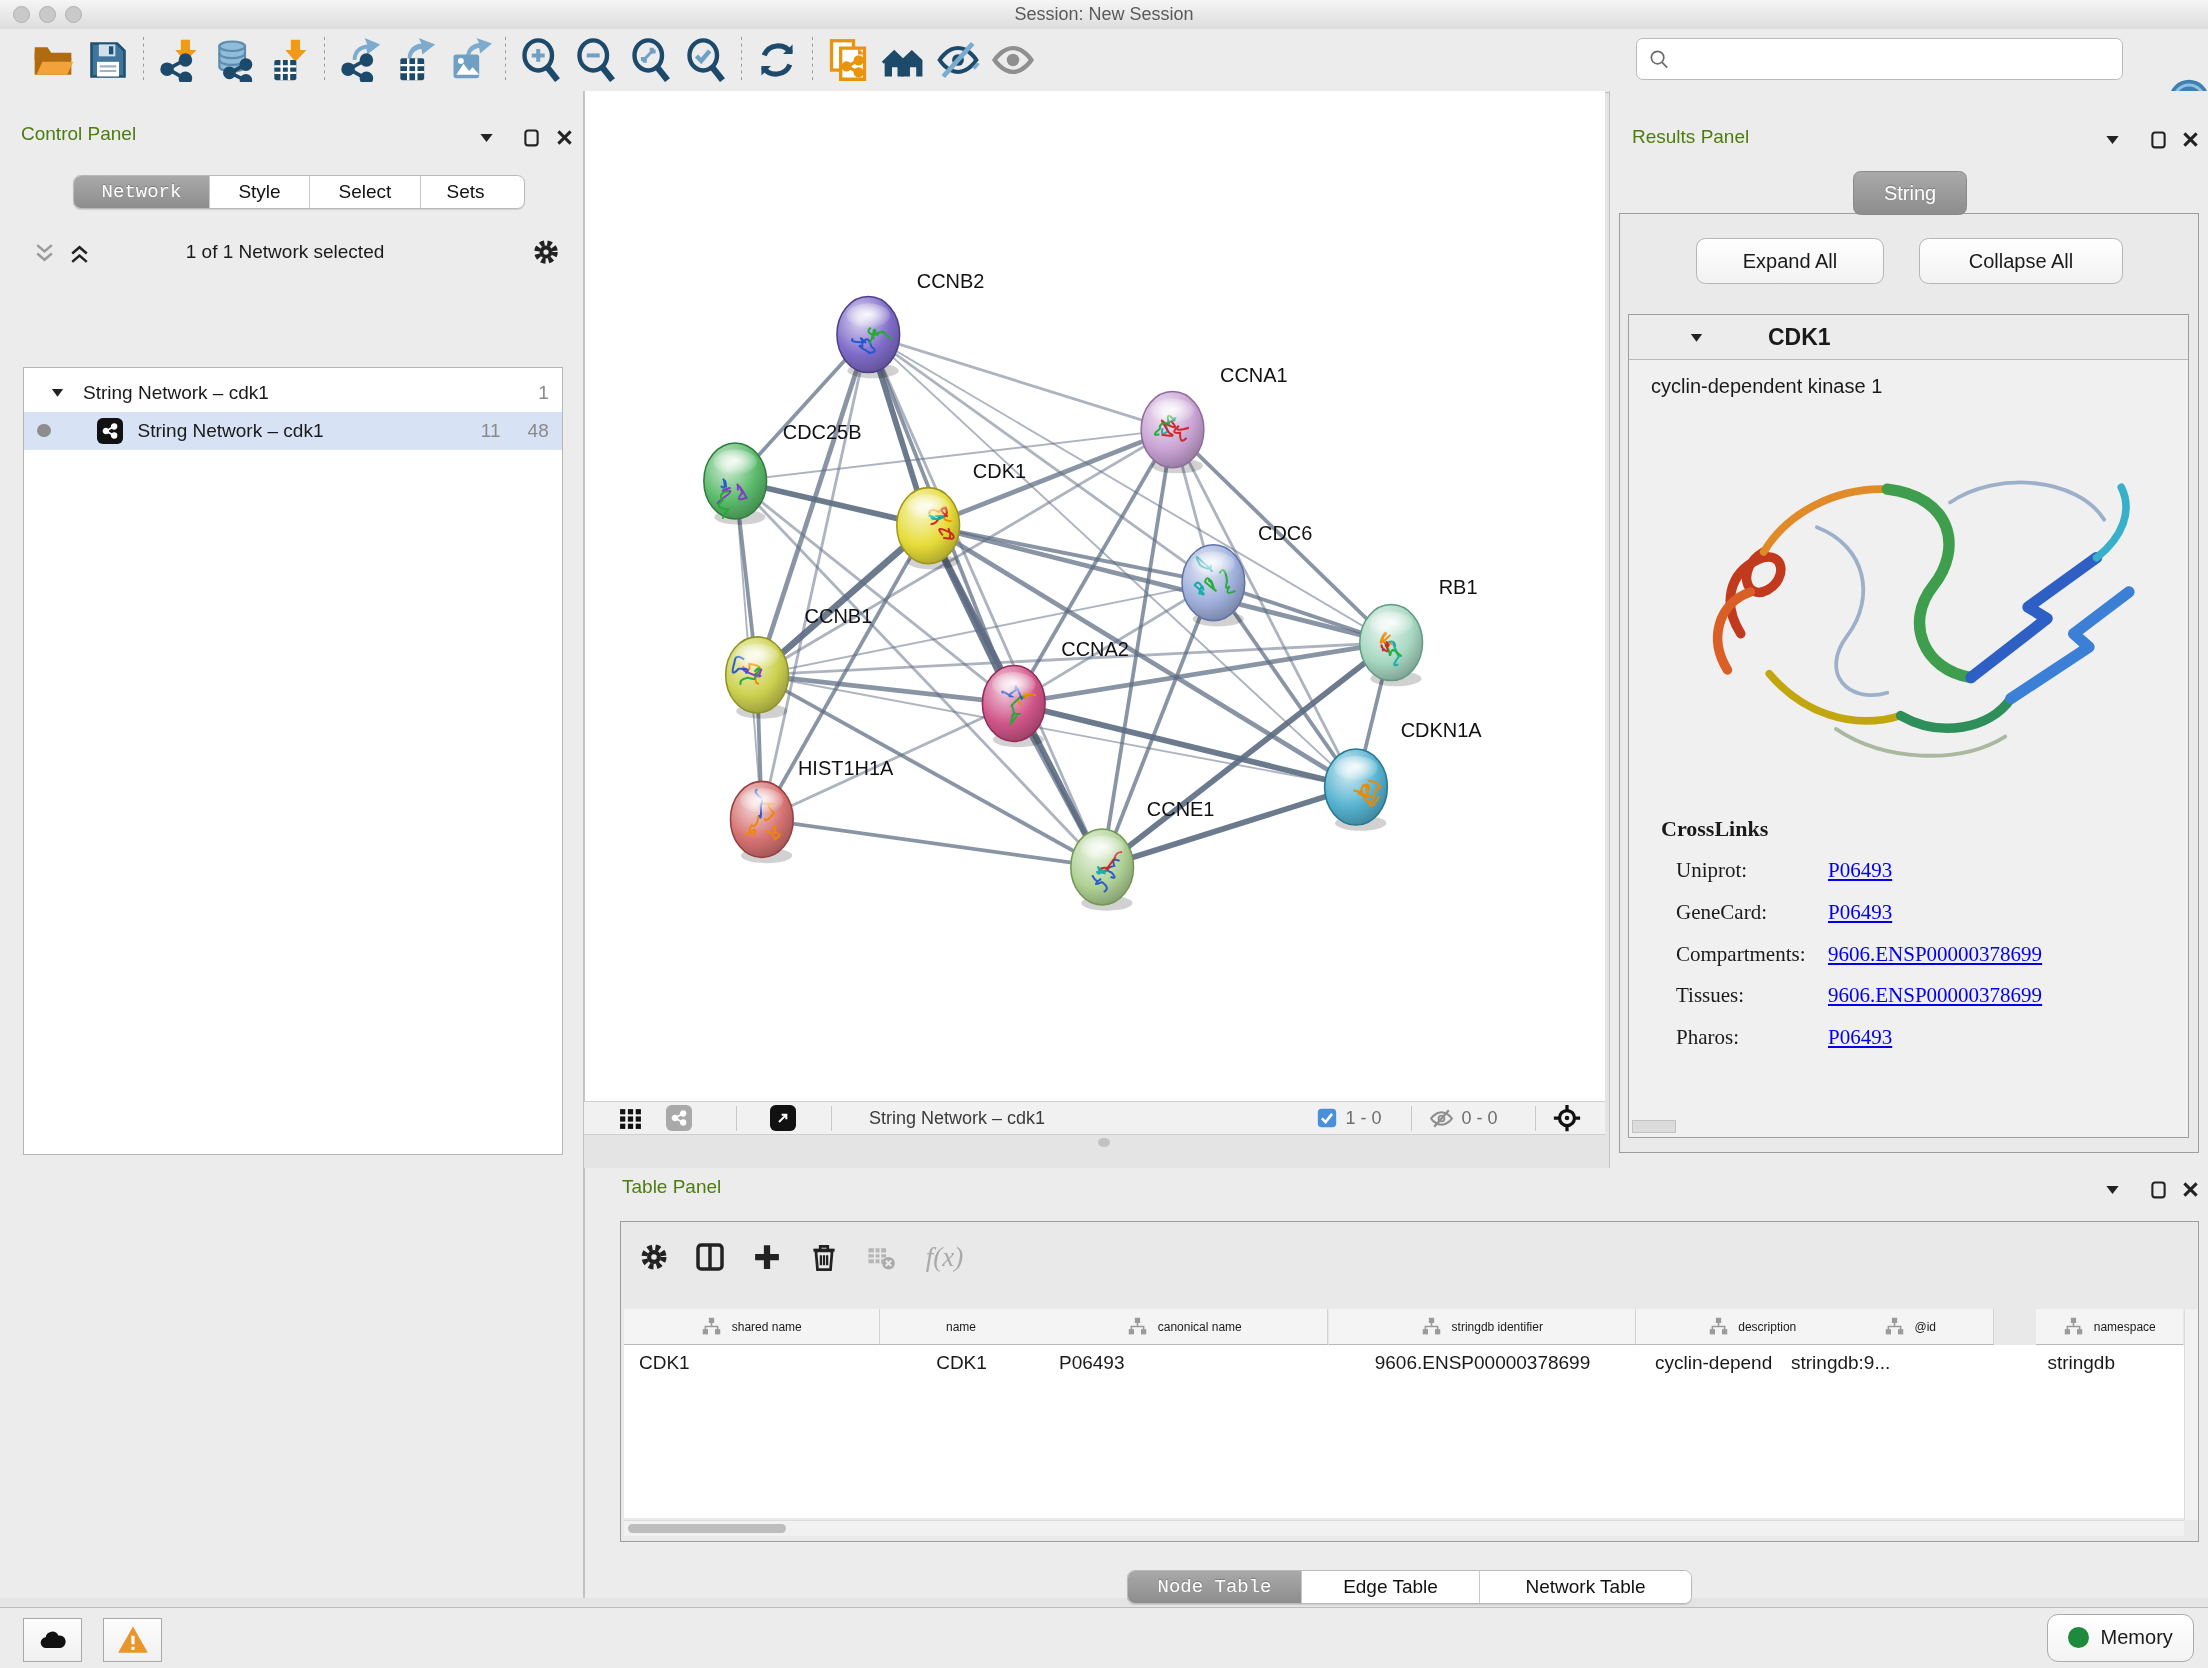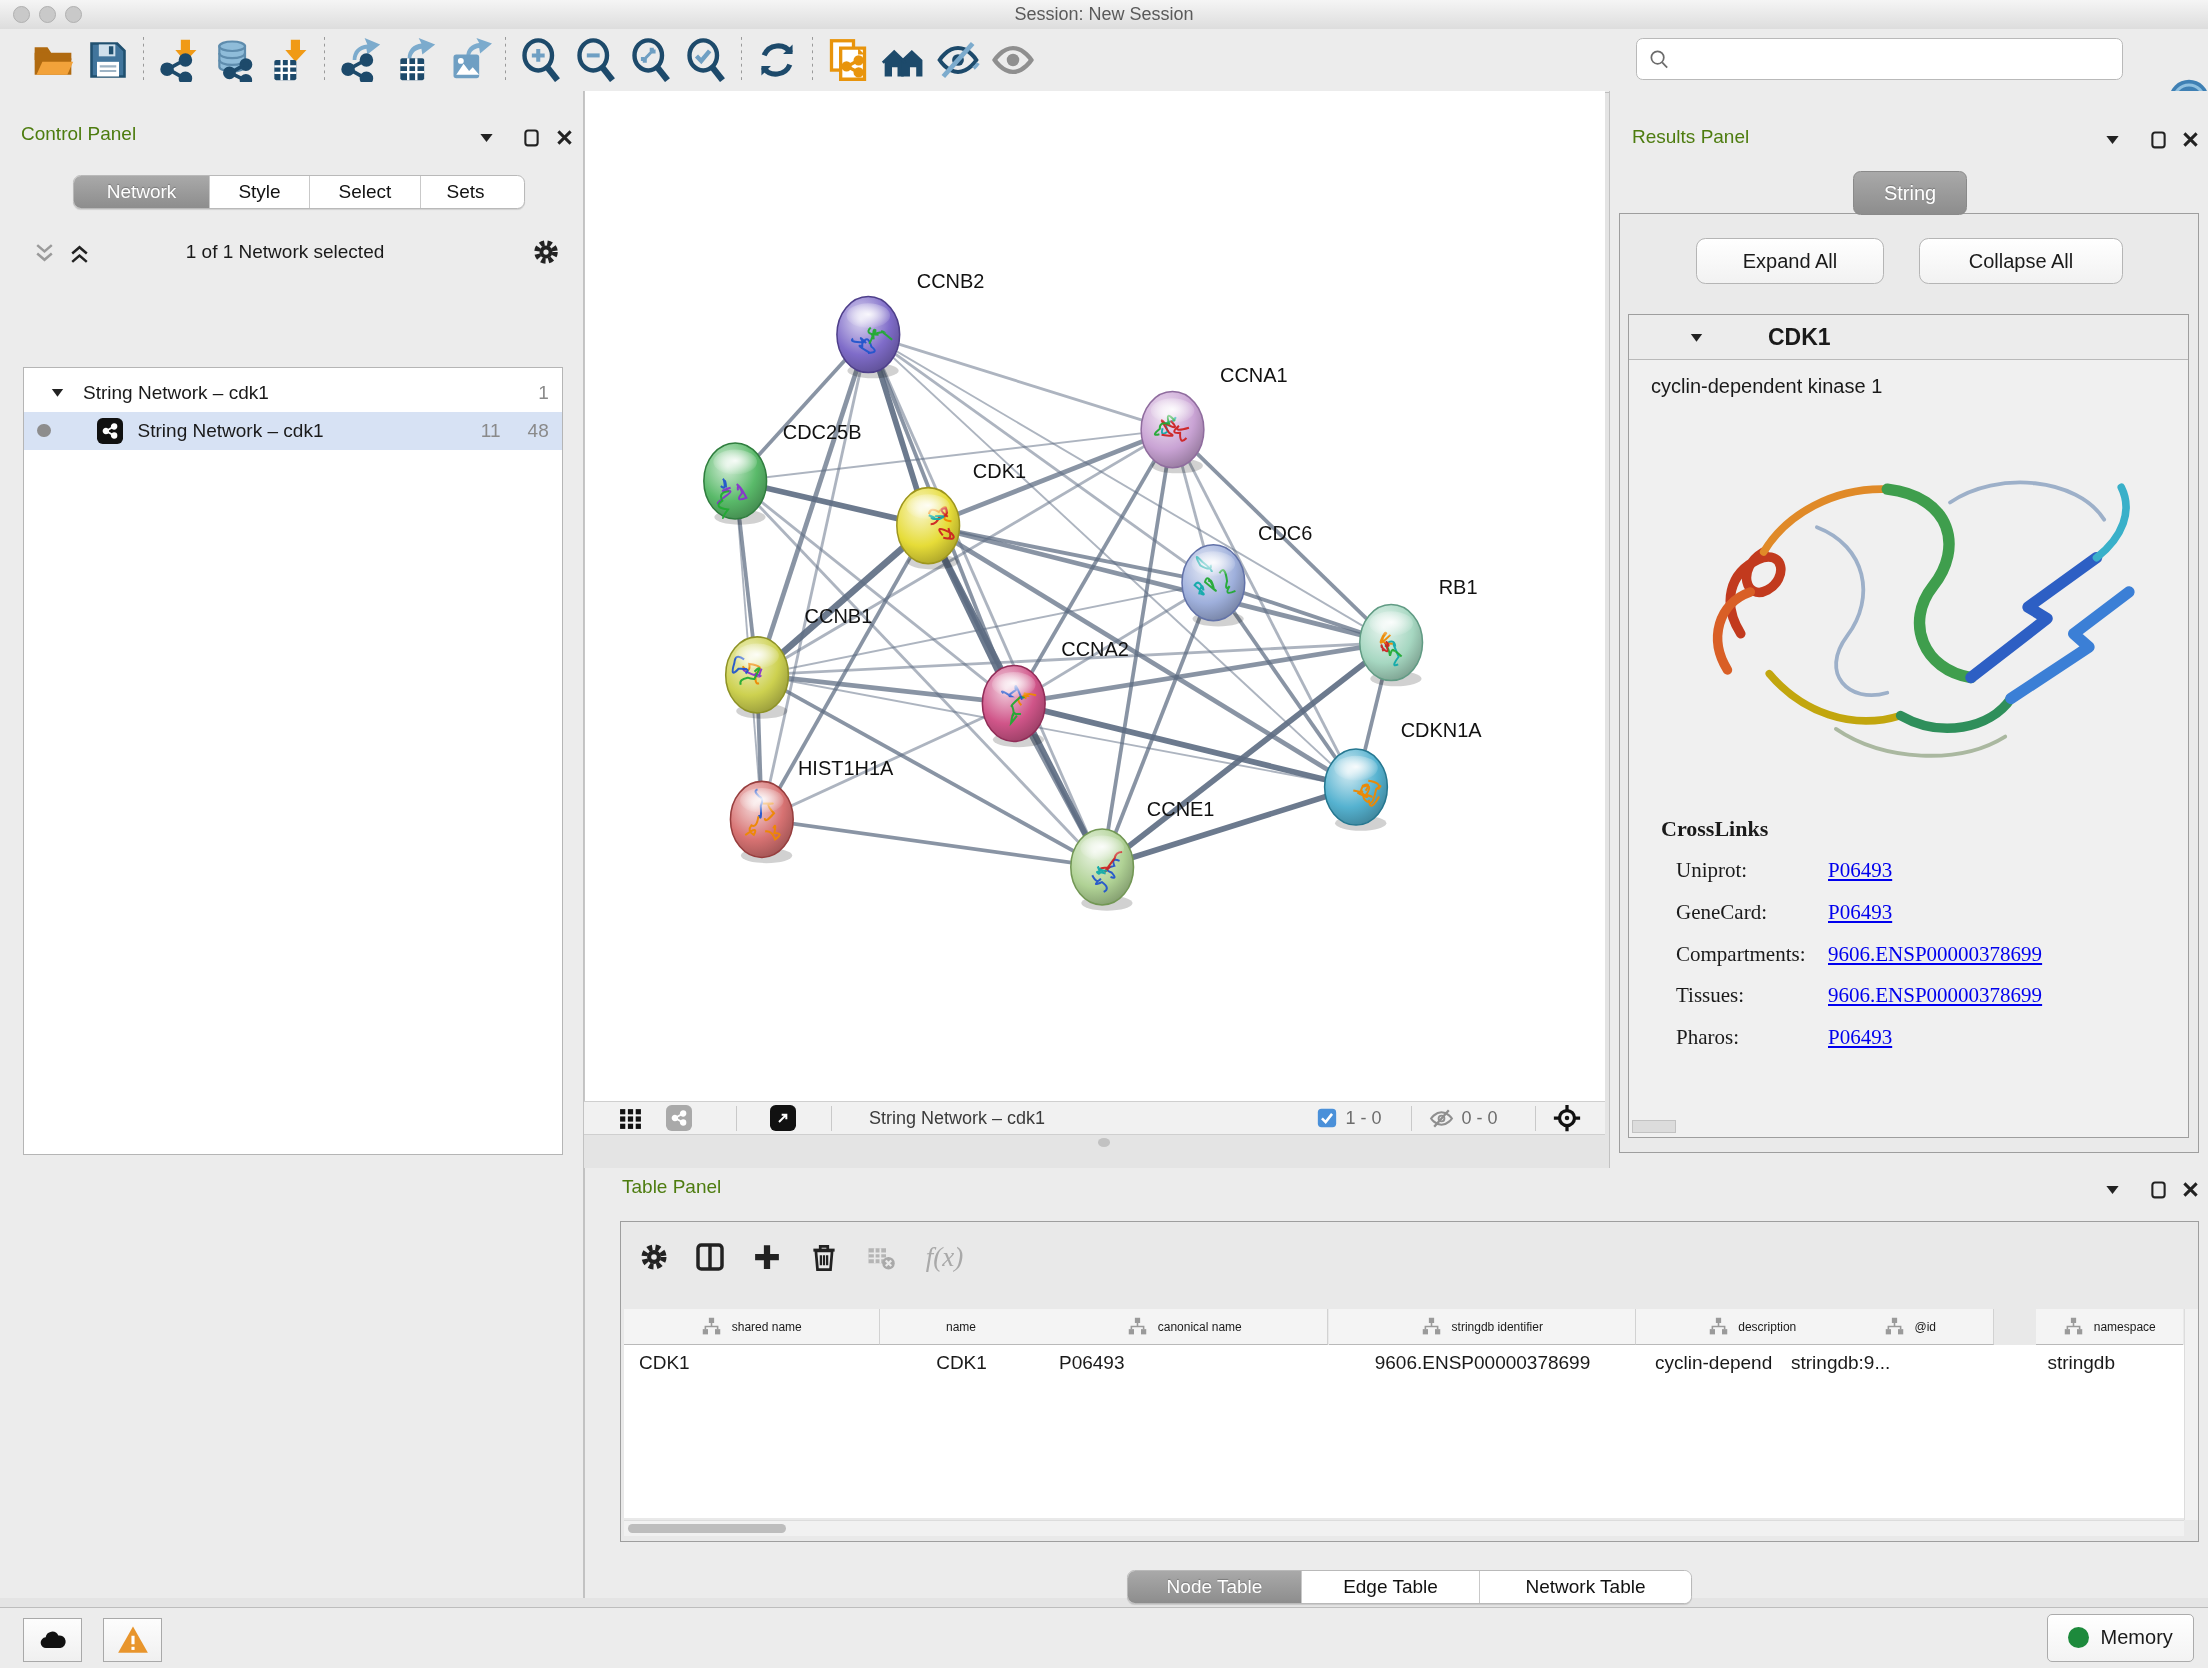--- a/index.html
+++ b/index.html
@@ -23,21 +23,21 @@
     border:1px solid #b9b9b9;border-radius:6.7px;display:flex;align-items:center;padding-left:11.4px;box-sizing:border-box;}
   #search-wrap input{border:none;outline:none;font-size:18px;width:418px;background:transparent;}
   #help-btn{left:2167px;top:49px;width:44px;height:44px;}
   
   .panel-title{font-size:19px;color:#4d7c0f;}
   .winicon{width:21px;height:21px;}
   .seg{display:flex;border:1px solid #b9b9b9;border-radius:7.6px;overflow:hidden;
        background:#fff;box-shadow:0 1px 1px rgba(0,0,0,.12);}
   .seg .tab{font-size:19px;padding:4.8px 0;text-align:center;border-right:1px solid #c9c9c9;background:#fff;color:#111;}
   .seg .tab:last-child{border-right:none;}
-  .seg .tab.sel{background:linear-gradient(#a9a9a9,#8d8d8d);color:#fff;text-shadow:0 -1px 1px rgba(0,0,0,.25);}
+  .seg .tab.sel{background:linear-gradient(#a9a9a9,#8d8d8d);color:#fff;text-shadow:0 -1px 1px rgba(0,0,0,.25);font-family:Liberation Mono, monospace;}
   
   #control-panel{left:0;top:91px;width:583px;height:1507px;background:#ececec;border-right:1px solid #c2c2c2;}
   #cp-tree{left:23px;top:276px;width:540px;height:788px;background:#fff;border:1px solid #b5b5b5;box-sizing:border-box;}
   .tree-row{height:38px;display:flex;align-items:center;font-size:19px;}
   .tree-row .cnt{color:#8a8a8a;}
   .tree-row.sel{background:#d7e2f4;}
   .share-chip{width:26px;height:26px;border-radius:5.7px;background:#111;display:flex;align-items:center;justify-content:center;}
   
   #canvas{left:584px;top:91px;width:1021px;height:1010px;background:#fff;border-left:1px solid #c6c6c6;box-sizing:border-box;}
   #canvas-toolbar{left:584px;top:1101px;width:1021px;height:32px;background:#f1f1f1;
@@ -65,21 +65,21 @@
   #tbl-body{left:624px;top:1345px;width:1560px;height:173px;background:#fff;}
   #hscroll{left:624px;top:1520px;width:1560px;height:15px;background:#f1f1f1;border-top:1px solid #dcdcdc;}
   #hscroll .thumb{position:absolute;left:3.8px;top:2.9px;width:158px;height:9.5px;border-radius:4.8px;background:#bdbdbd;}
   #vscroll{left:2184px;top:1309px;width:13.3px;height:211px;background:#f1f1f1;border-left:1px solid #dcdcdc;}
   
   #bottom-tabs{left:1127px;top:1556px;margin-top:14px;}
   #statusbar{left:0;top:1607px;width:2208px;height:61px;background:#ececec;border-top:1px solid #bdbdbd;}
   .sbtn{position:absolute;top:9.5px;width:57px;height:42px;background:linear-gradient(#fdfdfd,#f0f0f0);
         border:1px solid #a9a9a9;display:flex;align-items:center;justify-content:center;}
   #memory-btn{position:absolute;left:2047px;top:5.7px;width:145px;height:46px;background:linear-gradient(#ffffff,#f3f3f3);
-        border:1px solid #ababab;border-radius:5px;display:flex;align-items:center;justify-content:center;gap:11.4px;font-size:20px;}
+        border:1px solid #ababab;border-radius:11px;display:flex;align-items:center;justify-content:center;gap:11.4px;font-size:20px;}
   .dot-green{width:21px;height:21px;border-radius:50%;background:#1d8a3c;}
   .fx{font-family:"Liberation Serif","DejaVu Serif",serif;font-style:italic;font-size:27px;color:#a9a9a9;}
 </style>
 </head>
 <body>
 
 <div id="titlebar" class="abs">
   <div class="tl abs" style="left:13.3px"></div>
   <div class="tl abs" style="left:39px"></div>
   <div class="tl abs" style="left:65px"></div>

